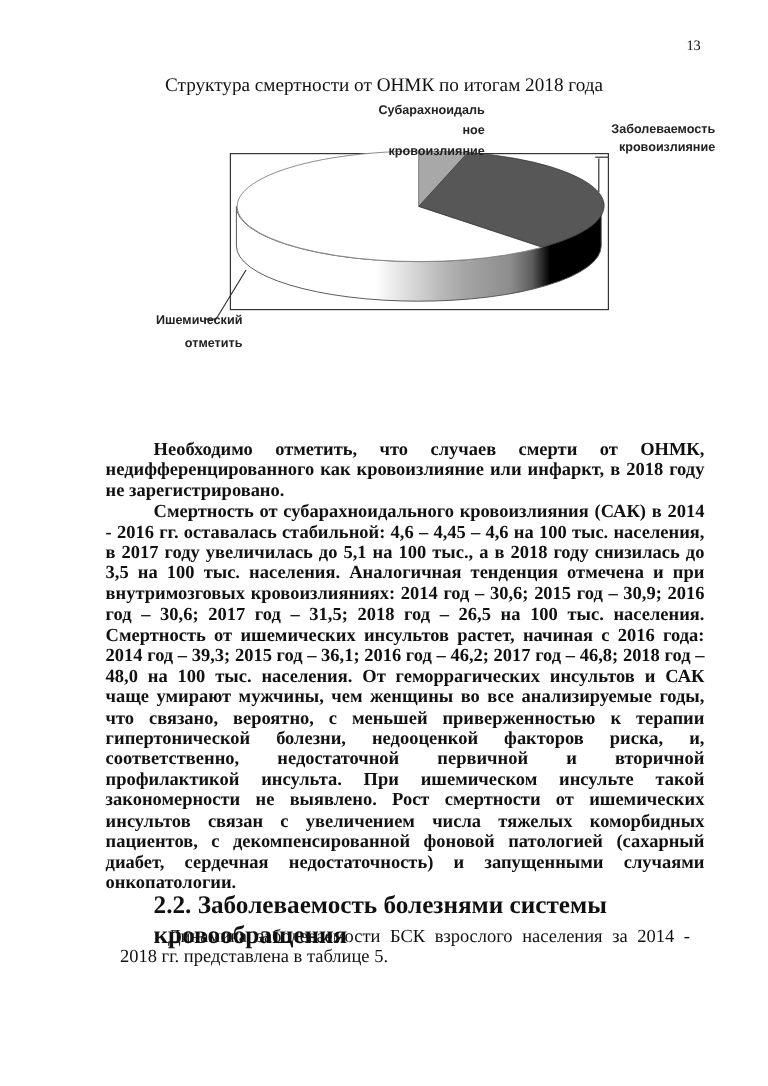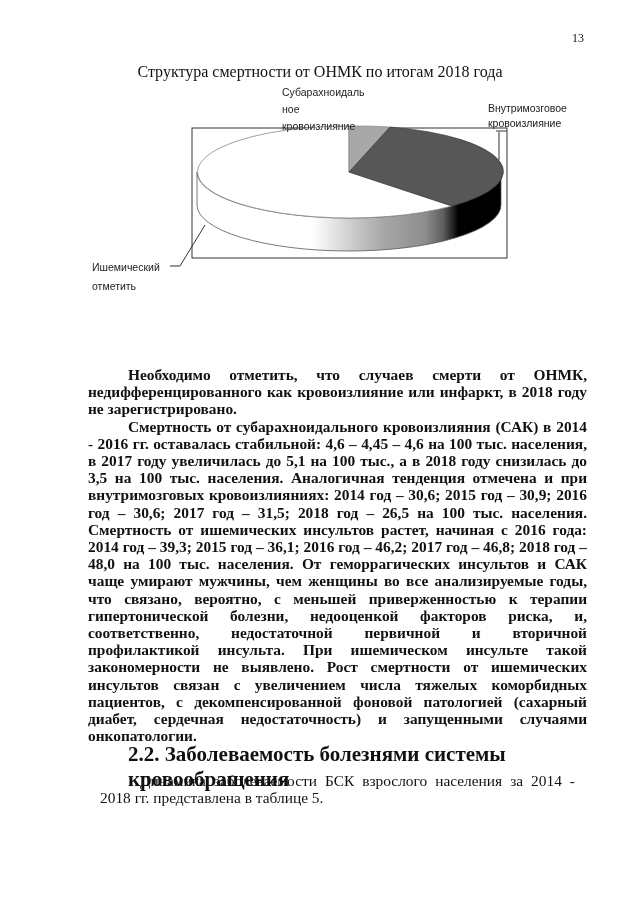--- a/index.html
+++ b/index.html
@@ -1,20 +1,20 @@
 <!DOCTYPE html>
 <html><head>
 <meta charset="utf-8">
 <style>
   html, body { margin:0; padding:0; background:#ffffff; }
   body { width:640px; height:905px; position:relative; overflow:hidden;
          font-family:"Liberation Serif", serif; color:#111; }
   .page-number { position:absolute; left:572px; top:31px; font-size:12px; }
   .chart-title { position:absolute; left:0; width:640px; top:63px; text-align:center; font-size:16px; }
-  .chart-label { position:absolute; font-family:"Liberation Sans", sans-serif; font-weight:normal; font-size:10.5px; text-align:left; line-height:17px; color:#222; }
+  .chart-label { position:absolute; font-family:"Liberation Sans", sans-serif; font-weight:bold; font-size:10.5px; text-align:right; line-height:17px; color:#222; }
   .lbl-sah { left:282px; top:84px; width:122px; }
   .lbl-ich { left:488px; top:101px; width:108px; line-height:15px; }
   .lbl-isch { left:92px; top:246px; width:110px; line-height:19px;margin-top:12px; }
   .chart-svg { position:absolute; left:0; top:0; }
   .body-text { position:absolute; left:88px; width:499px; font-size:15.4px; line-height:17.2px; text-align:justify; }
   .body-text p { margin:0; text-indent:40px;font-weight:bold; }
   .p1 { top:366px; }
   .heading { position:absolute; left:128px; top:742px; font-size:21px; font-weight:bold; }
   .p3 { position:absolute; left:88px; width:499px; top:760px; font-size:15.4px; line-height:17.2px; text-align:justify; }
   .p3 p { margin:12px; text-indent:40px; }
@@ -59,21 +59,21 @@
   <line x1="496" y1="131" x2="507" y2="131" stroke="#333" stroke-width="1"></line>
   <polyline points="170,266 180,266 205,225" fill="none" stroke="#333" stroke-width="1"></polyline>
 </svg>
 
 <div class="chart-label lbl-sah">
   <div>Субарахноидаль</div>
   <div>ное</div>
   <div>кровоизлияние</div>
 </div>
 <div class="chart-label lbl-ich">
-  <div>Внутримозговое</div>
+  <div>Заболеваемость</div>
   <div>кровоизлияние</div>
 </div>
 <div class="chart-label lbl-isch">
   <div>Ишемический</div>
   <div>отметить</div>
 </div>
 
 <div class="body-text p1">
   <p>Необходимо отметить, что случаев смерти от ОНМК, недифференцированного как кровоизлияние или инфаркт, в 2018 году не зарегистрировано.</p>
   <p>Смертность от субарахноидального кровоизлияния (САК) в 2014 - 2016 гг. оставалась стабильной: 4,6 – 4,45 – 4,6 на 100 тыс. населения, в 2017 году увеличилась до 5,1 на 100 тыс., а в 2018 году снизилась до 3,5 на 100 тыс. населения. Аналогичная тенденция отмечена и при внутримозговых кровоизлияниях: 2014 год – 30,6; 2015 год – 30,9; 2016 год – 30,6; 2017 год – 31,5; 2018 год – 26,5 на 100 тыс. населения. Смертность от ишемических инсультов растет, начиная с 2016 года: 2014 год – 39,3; 2015 год – 36,1; 2016 год – 46,2; 2017 год – 46,8; 2018 год – 48,0 на 100 тыс. населения. От геморрагических инсультов и САК чаще умирают мужчины, чем женщины во все анализируемые годы, что связано, вероятно, с меньшей приверженностью к терапии гипертонической болезни, недооценкой факторов риска, и, соответственно, недостаточной первичной и вторичной профилактикой инсульта. При ишемическом инсульте такой закономерности не выявлено. Рост смертности от ишемических инсультов связан с увеличением числа тяжелых коморбидных пациентов, с декомпенсированной фоновой патологией (сахарный диабет, сердечная недостаточность) и запущенными случаями онкопатологии.</p>

